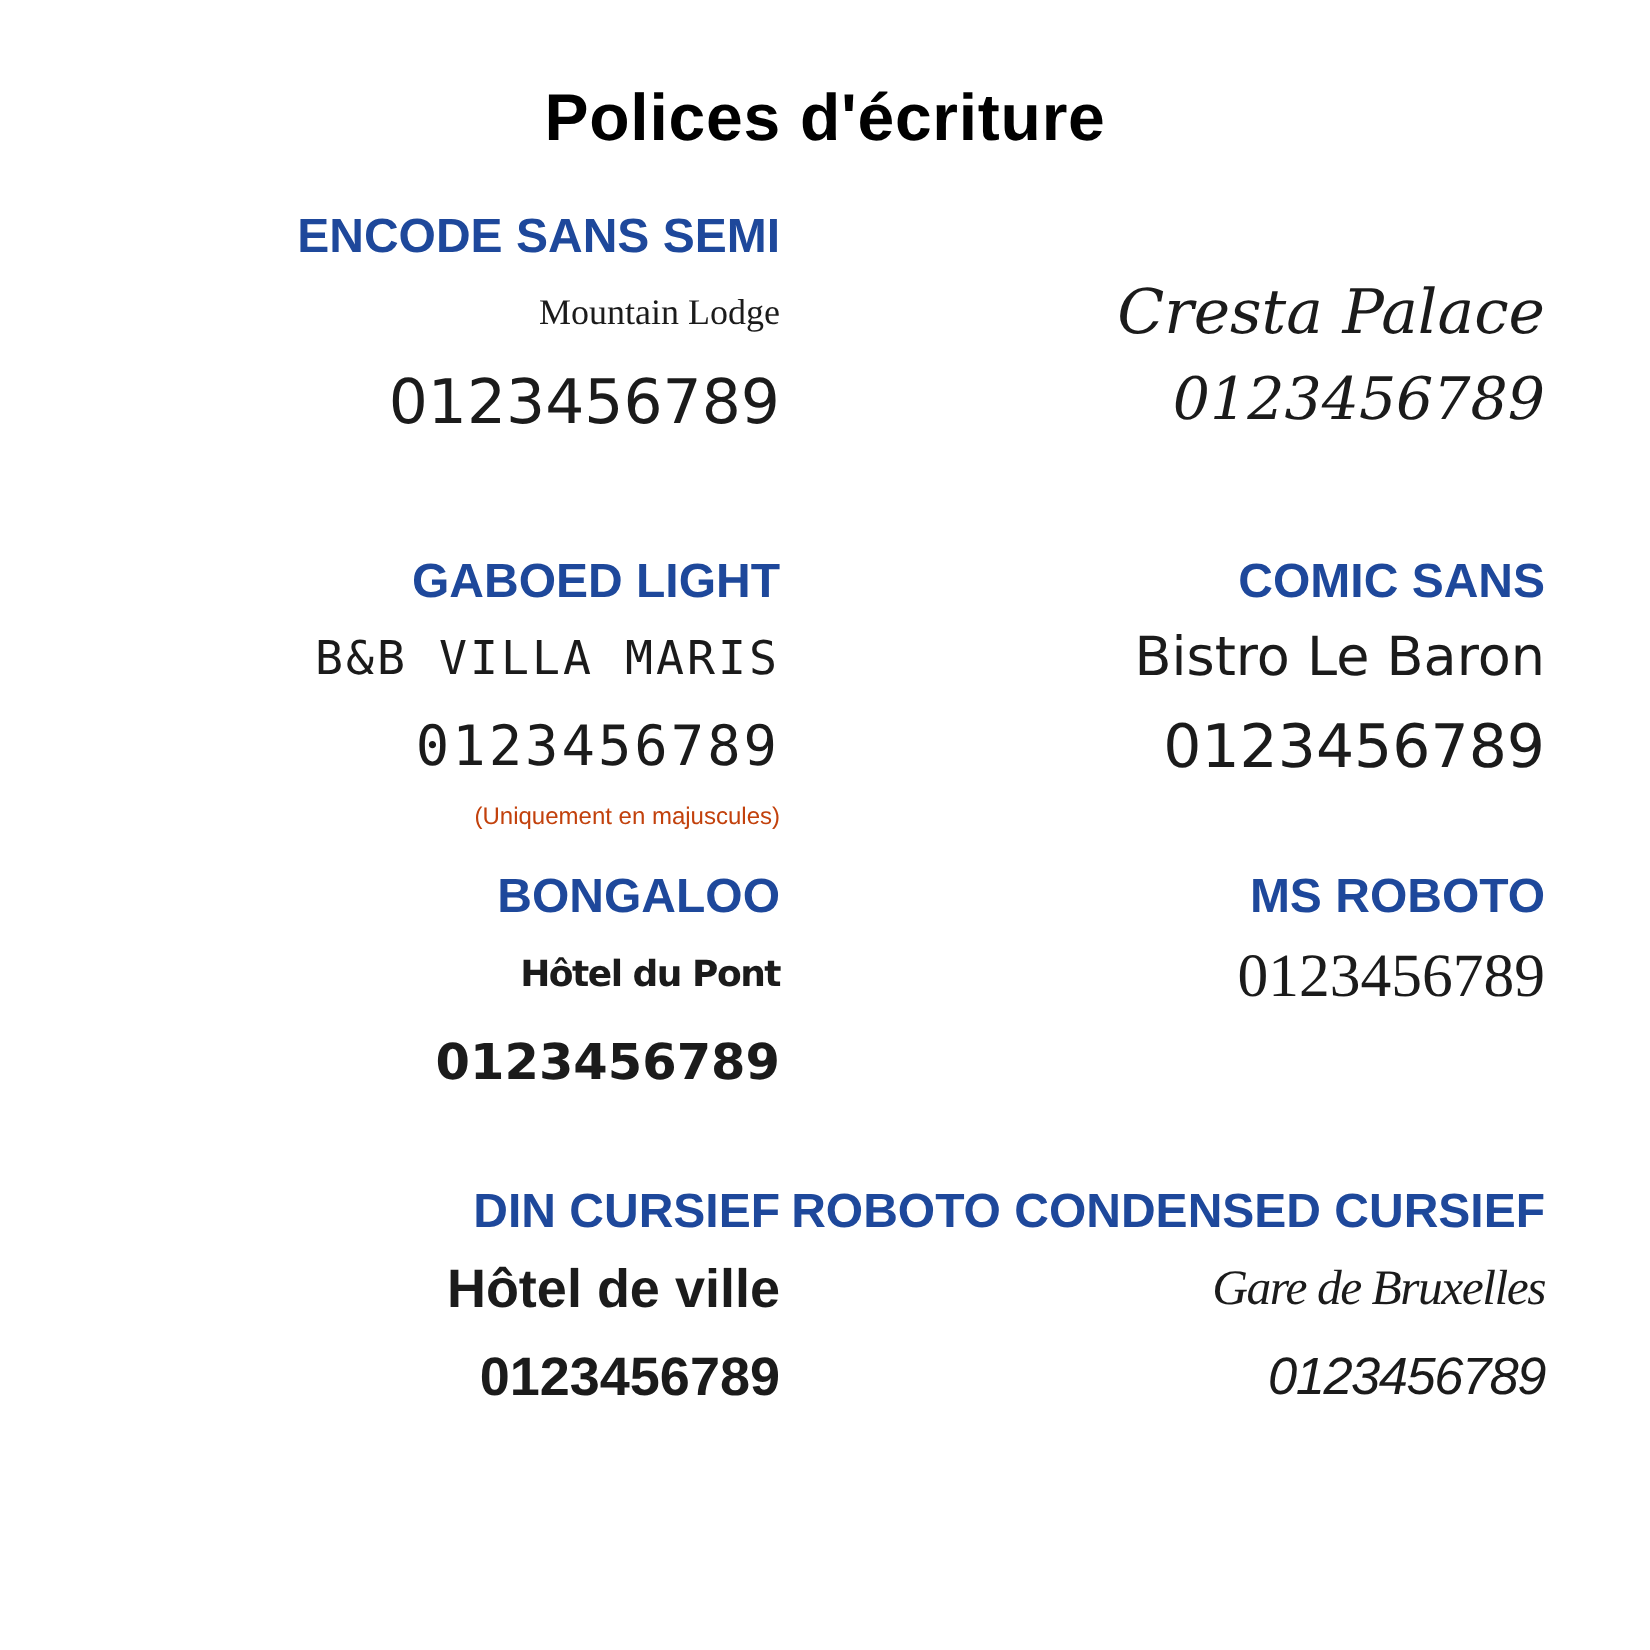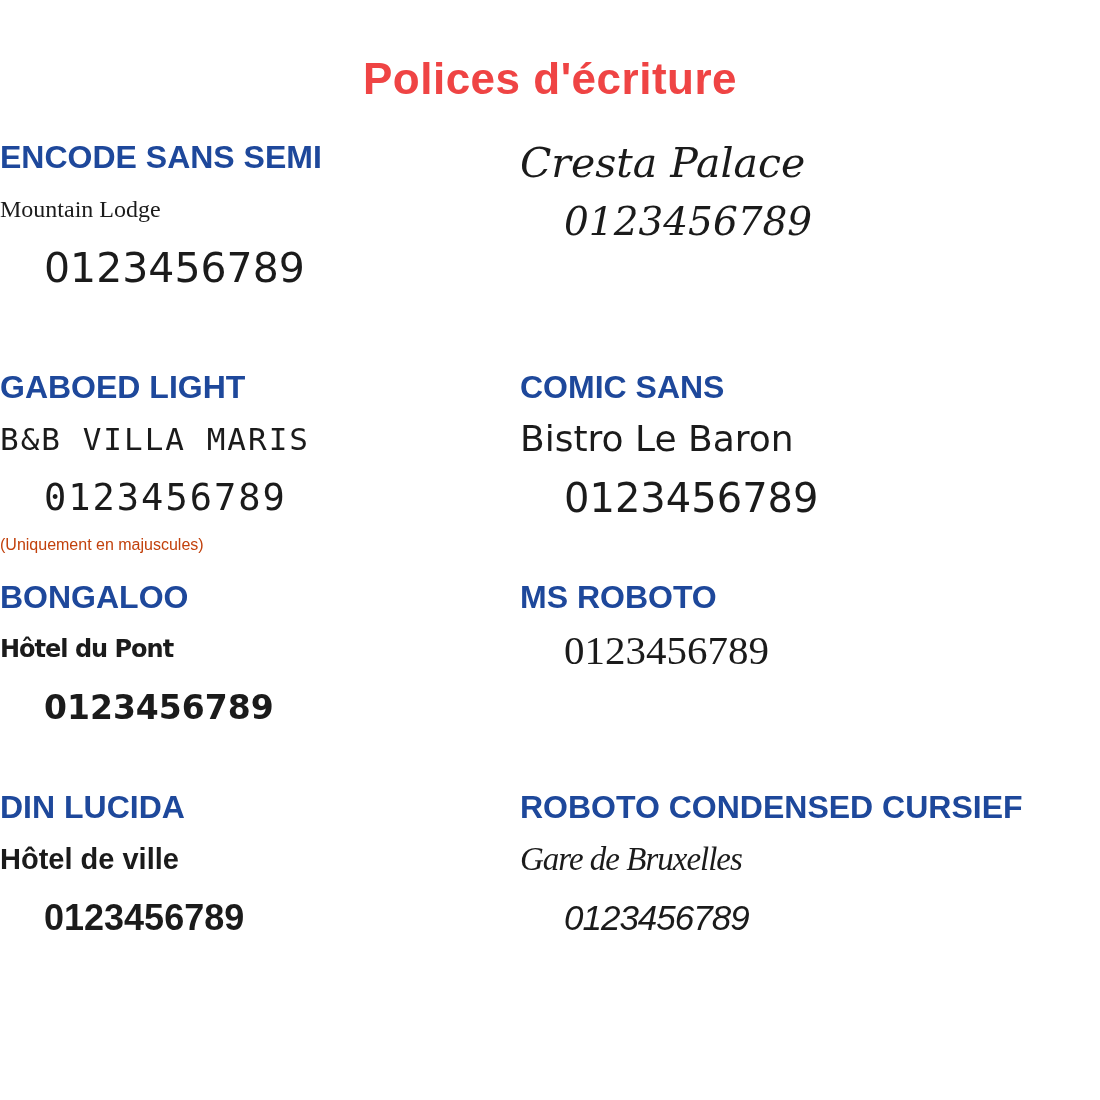--- a/index.html
+++ b/index.html
@@ -16,32 +16,32 @@
   }
   .title {
     padding-top: 54px;
     height: 126px;
     box-sizing: border-box;
     text-align: center;
     font-size: 44px;
     line-height: 50px;
     font-weight: 800;
     letter-spacing: 0.5px;
-    color: #ef4444;
+    color: #000000;
     font-family: "Liberation Sans", sans-serif;
   }
   .grid {
     display: grid;
     grid-template-columns: 520px 510px;
     grid-template-rows: 230px 210px 210px auto;
     width: 1030px;
   }
   .cell {
     padding-top: 8px;
-    text-align: left;
+    text-align: right;
   }
   .fname {
     font-family: "Liberation Sans", sans-serif;
     font-weight: 800;
     font-size: 32px;
     line-height: 46px;
     color: #1e489b;
     white-space: nowrap;
   }
   .sample, .digits {
@@ -55,41 +55,41 @@
     font-size: 16px;
     line-height: 34px;
     color: #c2410c;
   }
 
   
   .f-encode .sample { font-family: Liberation Serif, serif; font-size: 24px; }
   .f-encode .digits { font-family: "DejaVu Sans", sans-serif; font-size: 41px; }
 
   
-  .f-lucida .sample { font-family: "DejaVu Serif", serif; font-style: italic; font-size: 41px; }
+  .f-lucida .sample { font-family: "DejaVu Serif", serif; font-style: italic; font-size: 41px; margin-top: 45px; }
   .f-lucida .digits { font-family: "DejaVu Serif", serif; font-style: italic; font-size: 39px; }
 
   
   .f-gaboed .sample { font-family: "DejaVu Sans Mono", monospace; font-size: 31px; letter-spacing: 2px; }
   .f-gaboed .digits { font-family: "DejaVu Sans Mono", monospace; font-size: 37px; letter-spacing: 2px; }
 
   
   .f-comic .sample { font-family: "DejaVu Sans", sans-serif; font-size: 36px; }
   .f-comic .digits { font-family: "DejaVu Sans", sans-serif; font-size: 40px; }
 
   
   .f-bongaloo .sample { font-family: "DejaVu Sans", sans-serif; font-weight: 800; font-size: 24px; letter-spacing: -1px; }
   .f-bongaloo .digits { font-family: "DejaVu Sans", sans-serif; font-weight: 800; font-size: 33px; }
 
   
   .f-mincho .sample { font-family: "Liberation Serif", serif; font-size: 42px; }
   .f-mincho .digits { font-family: "Liberation Serif", serif; font-size: 41px; }
 
   
-  .f-din .sample { font-family: "Liberation Sans", sans-serif; font-weight: 600; font-size: 29px; }
+  .f-din .sample { font-family: "Liberation Sans", sans-serif; font-weight: 600; font-size: 36px; }
   .f-din .digits { font-family: "Liberation Sans", sans-serif; font-weight: 600; font-size: 36px; }
 
   
   .f-roboto .sample { font-family: Liberation Serif, serif; font-style: italic; font-size: 33px; letter-spacing: -1px; }
   .f-roboto .digits { font-family: "Liberation Sans", sans-serif; font-style: italic; font-size: 35px; letter-spacing: -1px; }
 </style>
 </head>
 <body>
 
 <div class="title">Polices d'écriture</div>
@@ -125,21 +125,21 @@
     <div class="sample">Hôtel du Pont</div>
     <div class="digits">0123456789</div>
   </div>
 
   <div class="cell f-mincho">
     <div class="fname">MS ROBOTO</div>
     <div class="digits">0123456789</div>
   </div>
 
   <div class="cell f-din">
-    <div class="fname">DIN LUCIDA</div>
+    <div class="fname">DIN CURSIEF</div>
     <div class="sample">Hôtel de ville</div>
     <div class="digits">0123456789</div>
   </div>
 
   <div class="cell f-roboto">
     <div class="fname">ROBOTO CONDENSED CURSIEF</div>
     <div class="sample">Gare de Bruxelles</div>
     <div class="digits">0123456789</div>
   </div>
 

